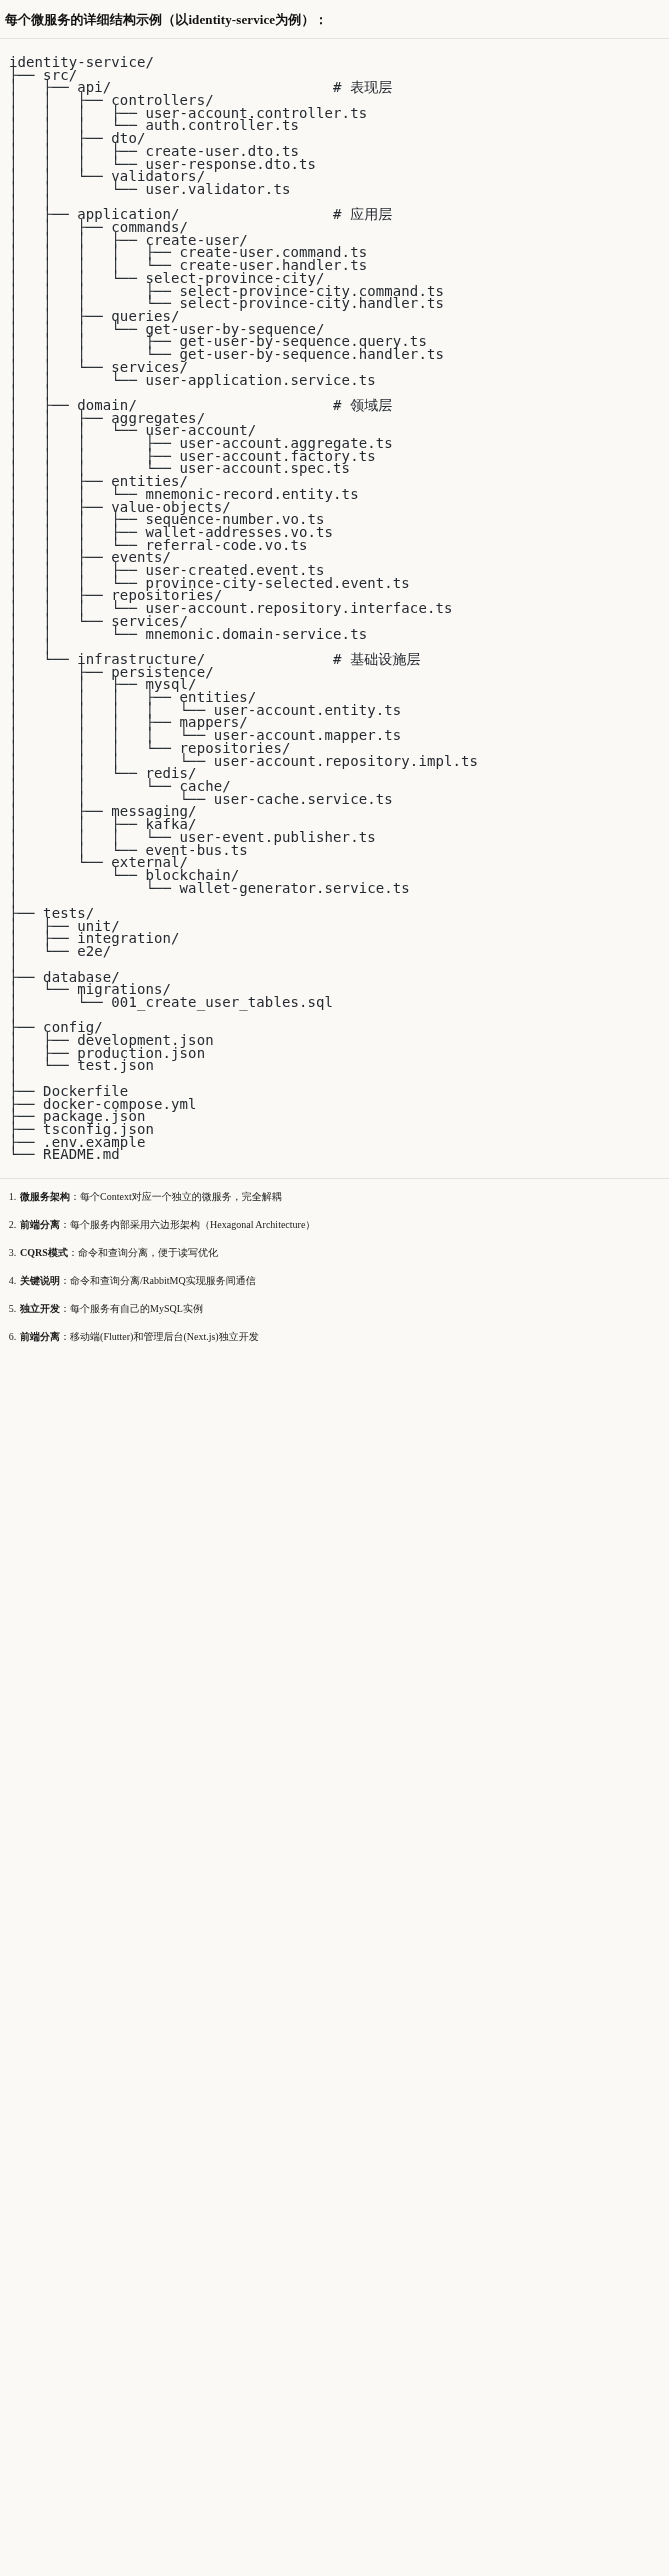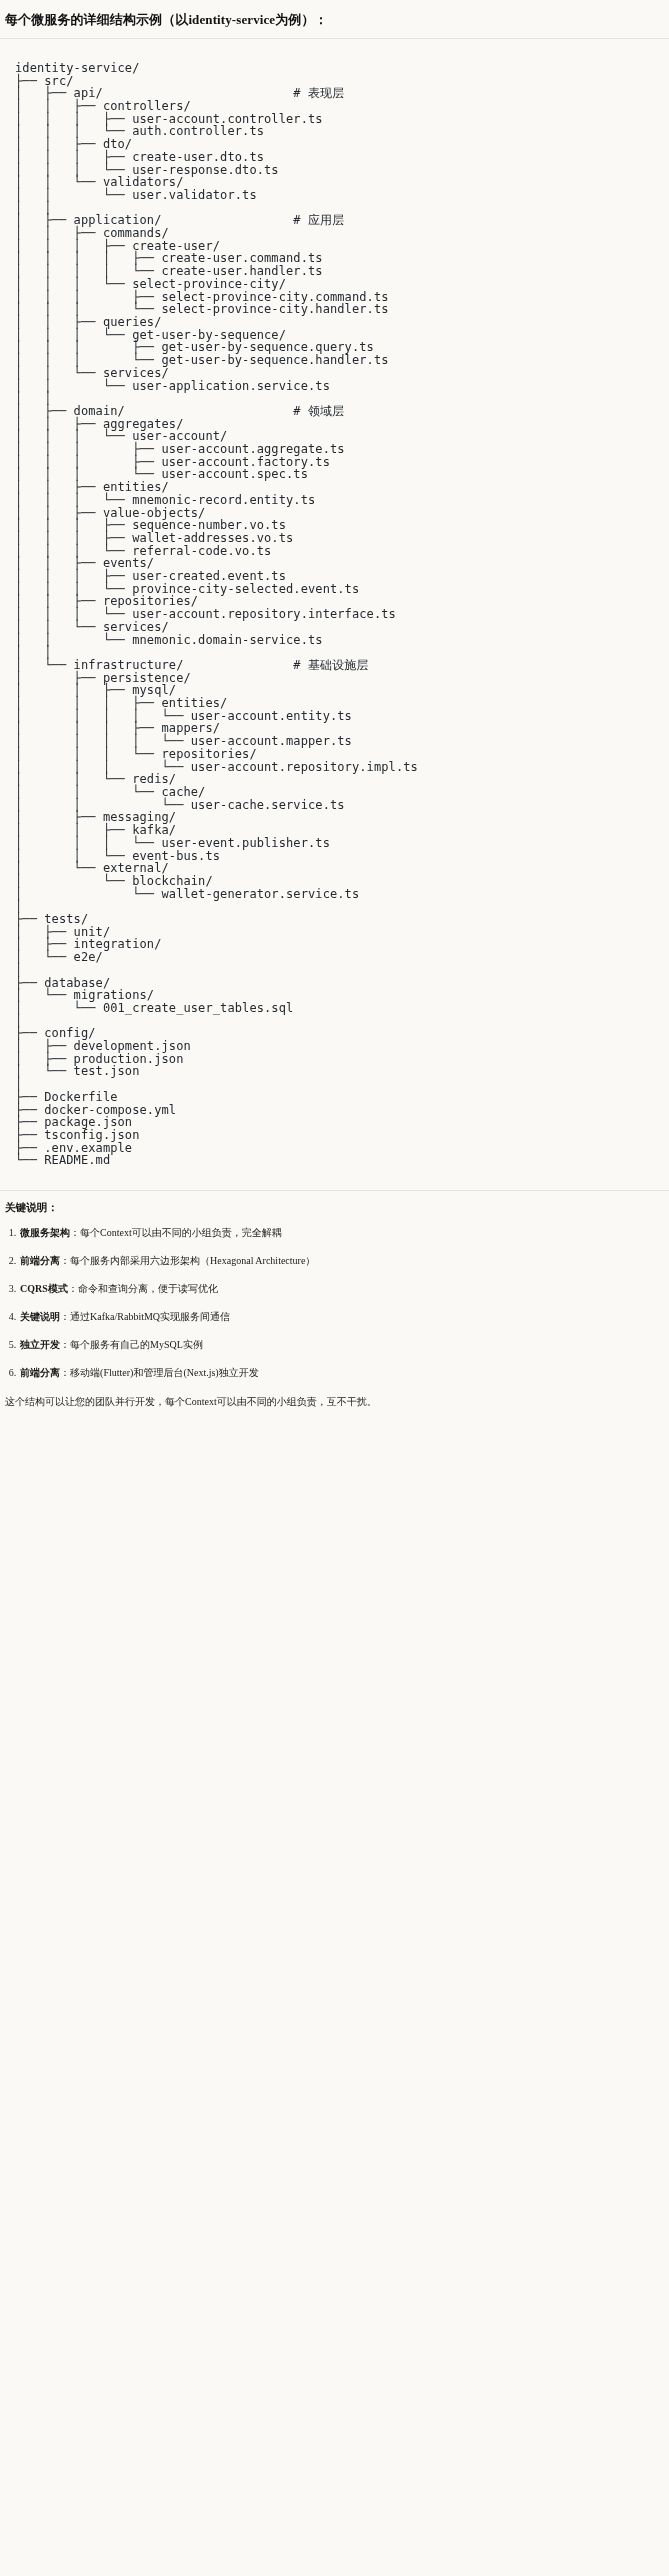--- a/index.html
+++ b/index.html
@@ -39,23 +39,23 @@
     border: 0;
     margin: 0;
     width: 100%;
   }
 
   
   .tree-block {
     padding: 13.8px 5px 12.5px 5px;
   }
   pre.tree {
-    margin: 10px;
+    margin: 4px;
     font-family: "DejaVu Sans Mono", "Liberation Mono", monospace;
-    font-size: 12px;
+    font-size: 14px;
     line-height: 12.7px;
     color: #24292f;
     white-space: pre;
     letter-spacing: 0.1px;
     tab-size: 4;
   }
 
   
   .notes-block {
     padding: 11.3px 5px 5px 5px;
@@ -193,28 +193,26 @@
 ├── docker-compose.yml
 ├── package.json
 ├── tsconfig.json
 ├── .env.example
 └── README.md</pre>
   </div>
 
   <hr class="divider">
 
   <div class="notes-block">
-    <h2 class="notes-title">关键说明：</h2>
 
     <ol class="notes-list" id="notes-list">
-        <li><span class="note-term">微服务架构</span><span class="note-sep">：</span><span class="note-desc">每个Context可以由不同的小组负责，完全解耦</span></li>
+        <li><span class="note-term">微服务架构</span><span class="note-sep">：</span><span class="note-desc">每个Context对应一个独立的微服务，完全解耦</span></li>
         <li><span class="note-term">前端分离</span><span class="note-sep">：</span><span class="note-desc">每个服务内部采用六边形架构（Hexagonal Architecture）</span></li>
         <li><span class="note-term">CQRS模式</span><span class="note-sep">：</span><span class="note-desc">命令和查询分离，便于读写优化</span></li>
-        <li><span class="note-term">关键说明</span><span class="note-sep">：</span><span class="note-desc">通过Kafka/RabbitMQ实现服务间通信</span></li>
+        <li><span class="note-term">关键说明</span><span class="note-sep">：</span><span class="note-desc">命令和查询分离/RabbitMQ实现服务间通信</span></li>
         <li><span class="note-term">独立开发</span><span class="note-sep">：</span><span class="note-desc">每个服务有自己的MySQL实例</span></li>
         <li><span class="note-term">前端分离</span><span class="note-sep">：</span><span class="note-desc">移动端(Flutter)和管理后台(Next.js)独立开发</span></li>
       </ol>
 
-    <p class="closing">这个结构可以让您的团队并行开发，每个Context可以由不同的小组负责，互不干扰。</p>
   </div>
 
 </div>
 
 
 </body></html>

